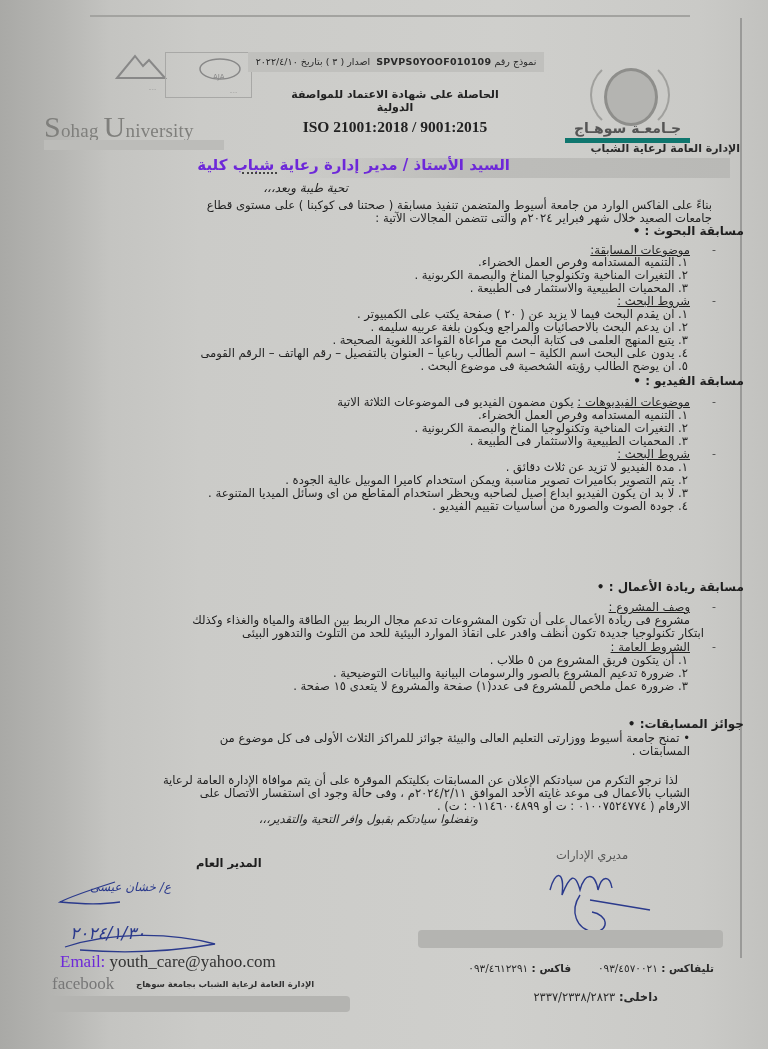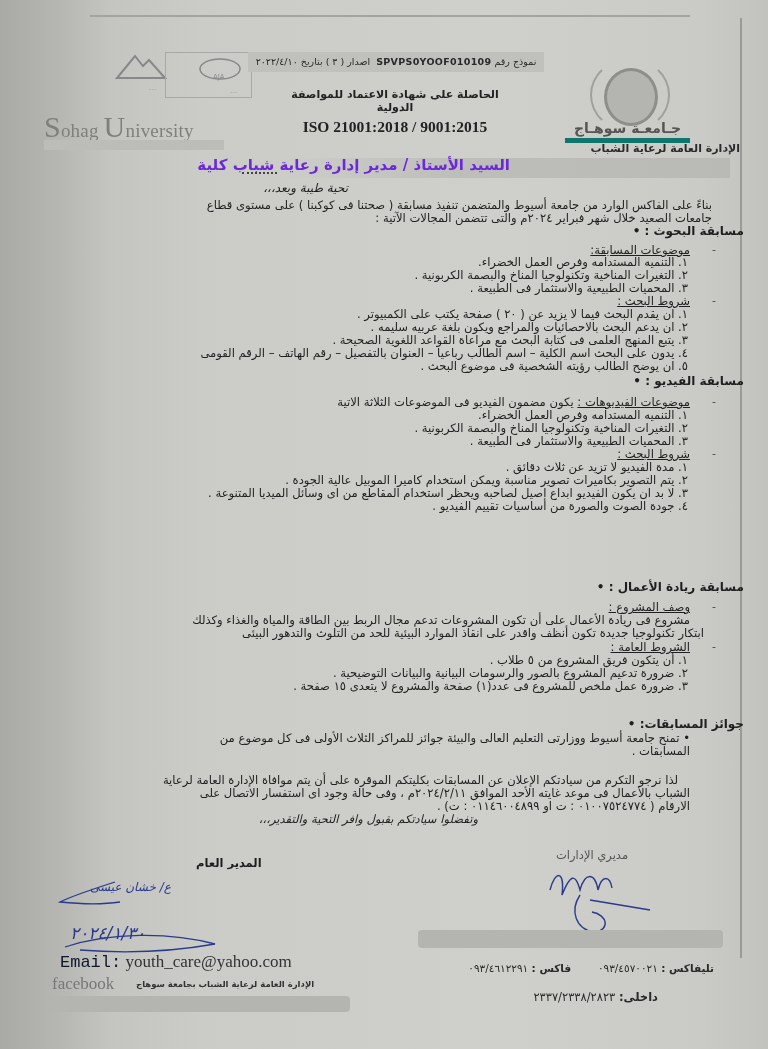--- a/index.html
+++ b/index.html
@@ -50,21 +50,21 @@
   .dots { position:absolute; left:242px; top:172px; width:35px; border-bottom:2px dotted #444; }
   .greet { font-style:italic; right:420px; top:181px; font-size:12px; }
   .h-sec { font-weight:bold; font-size:12px; }
   .bullet::after { content:" •"; }
   .ul { text-decoration:underline; }
   .dash { position:absolute; font-size:11px; color:#444; }
   .sig-name { position:absolute; font-weight:bold; font-size:11.5px; direction:rtl; }
   .signature svg { position:absolute; }
   .gray-bar { position:absolute; background:#b4b4b1; border-radius:4px; }
   .email { position:absolute; left:60px; top:952px; font-family:"Liberation Serif", serif; font-size:17px; color:#333; }
-  .email .lbl { color:#0f172a;font-family:Liberation Mono, monospace; }
+  .email .lbl { color:#6d28d9; }
   .fb { position:absolute; left:52px; top:974px; font-family:"Liberation Serif", serif; font-size:17px; color:#777; }
   .fb-ar { position:absolute; left:136px; top:979px; direction:rtl; font-size:8.5px; font-weight:bold; color:#333; }
   .contact { position:absolute; direction:rtl; font-size:10.5px; color:#2a2a2a; white-space:nowrap; }
   .contact b { font-weight:bold; }
 </style>
 </head>
 <body>
 
 <div class="paper"></div>
 <div class="topline"></div>

